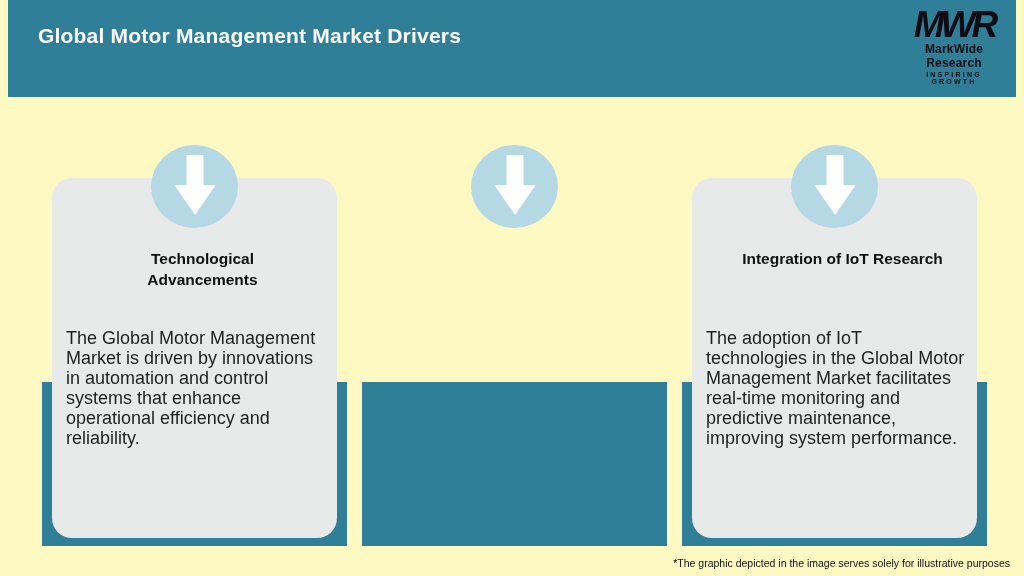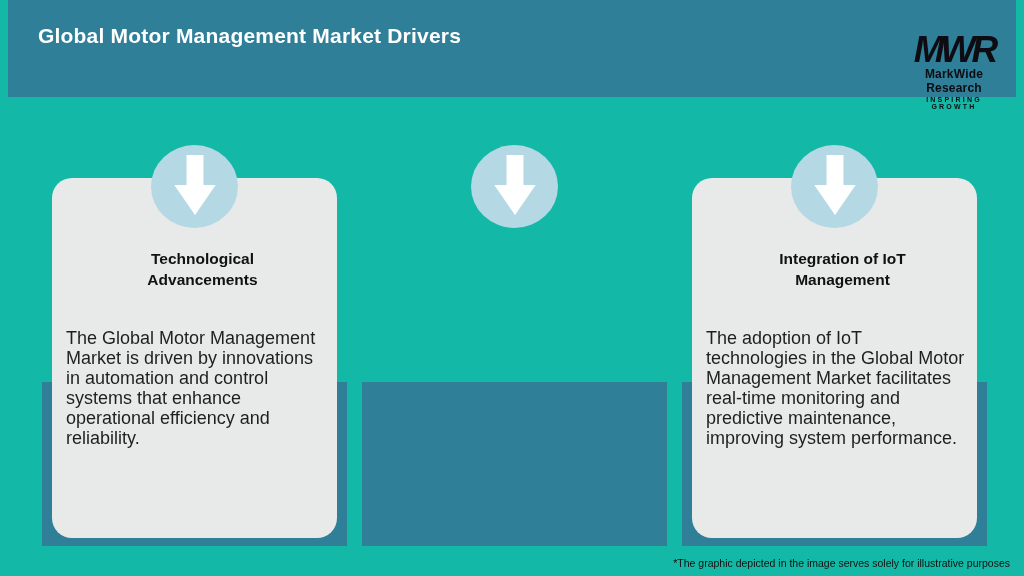--- a/index.html
+++ b/index.html
@@ -2,35 +2,35 @@
 <html><head>
 <meta charset="utf-8">
 <style>
   html,body{margin:0;padding:0;}
   body{
     width:1024px;height:576px;
     background:#ffffff;
     font-family:"Liberation Sans", sans-serif;
     overflow:hidden;
   }
-  .canvas{position:relative;width:1024px;height:576px;background:#14b8a6;}
+  .canvas{position:relative;width:1024px;height:576px;background:#fef9c3;}
 
   
   .topbar{
     position:absolute;left:8px;top:0;width:1008px;height:97px;
     background:#2f7f98;
   }
   .topbar h1{
     position:absolute;left:30px;top:22px;margin:0;
     font-size:21px;line-height:28px;font-weight:bold;color:#ffffff;
     letter-spacing:.2px;
   }
   .logo{
     position:absolute;right:12px;top:5px;width:100px;
-    text-align:center;color:#0c0c12;margin-top:25px;
+    text-align:center;color:#0c0c12;
   }
   .logo .monogram{
     font-size:37px;line-height:40px;font-weight:bold;font-style:italic;
     letter-spacing:-4px;
   }
   .logo .logo-name{
     font-size:12px;font-weight:bold;letter-spacing:.2px;margin-top:-3px;
   }
   .logo .logo-tagline{
     font-size:7px;font-weight:bold;letter-spacing:2.2px;margin-top:1px;
@@ -106,21 +106,21 @@
     <div class="badge">
       <svg width="42" height="64" viewBox="0 0 44 68">
         <path d="M13 2 h18 v32 h13 L22 66 L0 34 h13 Z" fill="#ffffff"></path>
       </svg>
     </div>
   </section>
 
   <section class="card-group g3">
     <div class="backing"></div>
     <div class="card">
-      <h2 class="card-title">Integration of IoT Management</h2>
+      <h2 class="card-title">Integration of IoT Research</h2>
       <p class="card-body">The adoption of IoT technologies in the Global Motor Management Market facilitates real-time monitoring and predictive maintenance, improving system performance.</p>
     </div>
     <div class="badge">
       <svg width="42" height="64" viewBox="0 0 44 68">
         <path d="M13 2 h18 v32 h13 L22 66 L0 34 h13 Z" fill="#ffffff"></path>
       </svg>
     </div>
   </section>
 
   <div class="disclaimer">*The graphic depicted in the image serves solely for illustrative purposes</div>

